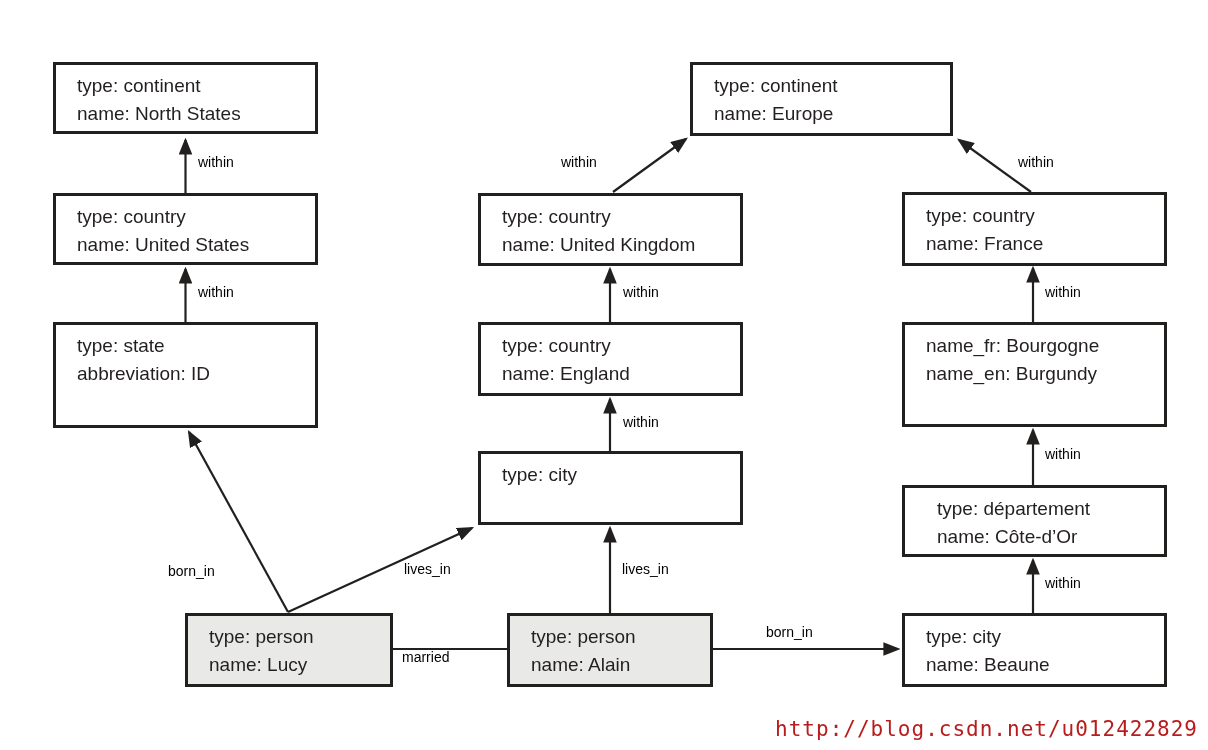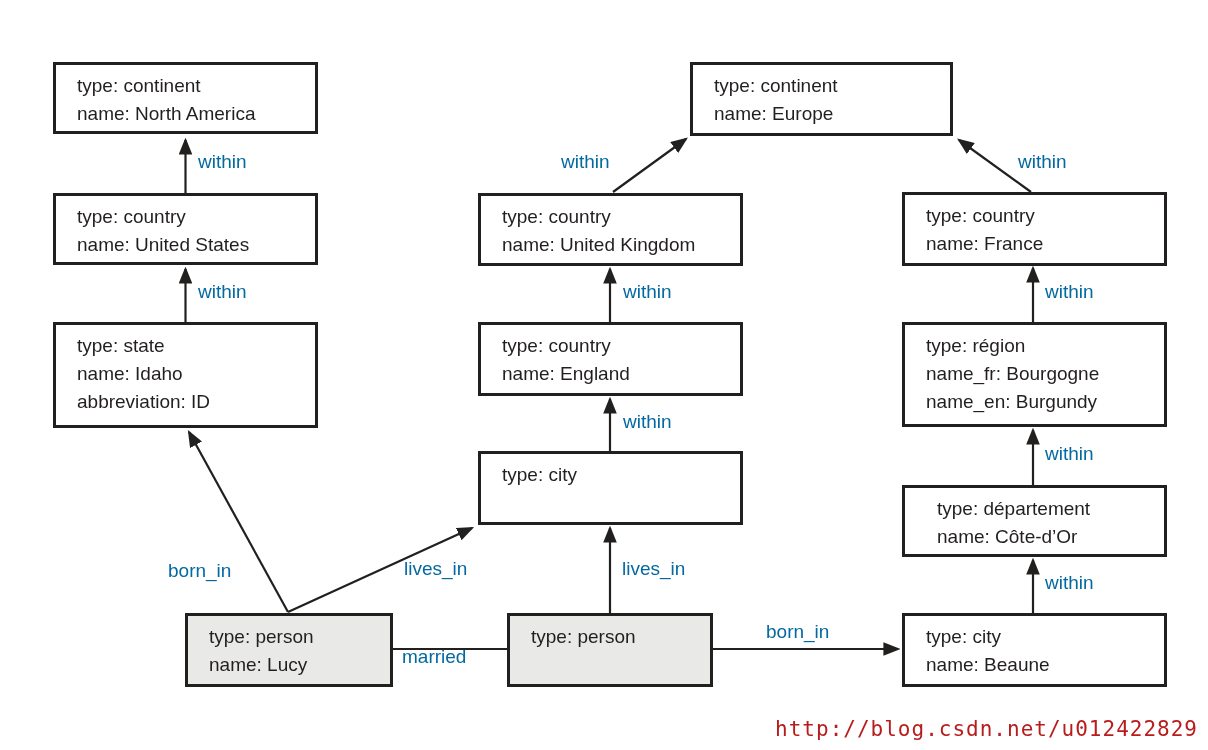--- a/index.html
+++ b/index.html
@@ -15,24 +15,24 @@
     background:#ffffff;
     border:3px solid #221f1f;
     padding:7px 0 0 21px;
     font-size:19px;
     line-height:28px;
     white-space:nowrap;
   }
   .node.person{background:#e9e9e7;}
   .edge-label{
     position:absolute;
-    font-size:19px;
+    font-size:14px;
     line-height:22px;
     white-space:nowrap;
-    color:#0369a1;
+    color:#000000;
   }
   .watermark{
     position:absolute;
     right:10px;
     bottom:9px;
     font-family:"DejaVu Sans Mono","Liberation Mono",monospace;
     font-size:21px;
     letter-spacing:1px;
     color:#b91c1c;
   }
@@ -58,69 +58,68 @@
   <line x1="1033" y1="613" x2="1033" y2="560" marker-end="url(#ah)"></line>
   <line x1="610" y1="613" x2="610" y2="528" marker-end="url(#ah)"></line>
   <line x1="288" y1="612" x2="472" y2="528" marker-end="url(#ah)"></line>
   <line x1="288" y1="612" x2="189" y2="432" marker-end="url(#ah)"></line>
   <line x1="713" y1="649" x2="898" y2="649" marker-end="url(#ah)"></line>
   <line x1="393" y1="649" x2="507" y2="649"></line>
 </svg>
 
 <div class="node" style="left:53px;top:62px;width:265px;height:72px;">
   <div>type: continent</div>
-  <div>name: North America</div>
+  <div>name: North States</div>
 </div>
 <div class="node" style="left:690px;top:62px;width:263px;height:74px;">
   <div>type: continent</div>
   <div>name: Europe</div>
 </div>
 <div class="node" style="left:53px;top:193px;width:265px;height:72px;">
   <div>type: country</div>
   <div>name: United States</div>
 </div>
 <div class="node" style="left:478px;top:193px;width:265px;height:73px;">
   <div>type: country</div>
   <div>name: United Kingdom</div>
 </div>
 <div class="node" style="left:902px;top:192px;width:265px;height:74px;">
   <div>type: country</div>
   <div>name: France</div>
 </div>
 <div class="node" style="left:53px;top:322px;width:265px;height:106px;">
   <div>type: state</div>
-  <div>name: Idaho</div>
   <div>abbreviation: ID</div>
 </div>
 <div class="node" style="left:478px;top:322px;width:265px;height:74px;">
   <div>type: country</div>
   <div>name: England</div>
 </div>
 <div class="node" style="left:902px;top:322px;width:265px;height:105px;">
-  <div>type: région</div>
   <div>name_fr: Bourgogne</div>
   <div>name_en: Burgundy</div>
 </div>
 <div class="node" style="left:478px;top:451px;width:265px;height:74px;">
   <div>type: city</div>
 </div>
 <div class="node" style="left:902px;top:485px;width:265px;height:72px;padding-left:32px;">
   <div>type: département</div>
   <div>name: Côte-d’Or</div>
 </div>
 <div class="node" style="left:902px;top:613px;width:265px;height:74px;">
   <div>type: city</div>
   <div>name: Beaune</div>
 </div>
 <div class="node person" style="left:185px;top:613px;width:208px;height:74px;">
   <div>type: person</div>
   <div>name: Lucy</div>
 </div>
 <div class="node person" style="left:507px;top:613px;width:206px;height:74px;">
   <div>type: person</div>
+  <div>name: Alain</div>
 </div>
 
 <div class="edge-label" style="left:198px;top:151px;">within</div>
 <div class="edge-label" style="left:198px;top:281px;">within</div>
 <div class="edge-label" style="left:168px;top:560px;">born_in</div>
 <div class="edge-label" style="left:404px;top:558px;">lives_in</div>
 <div class="edge-label" style="left:622px;top:558px;">lives_in</div>
 <div class="edge-label" style="left:623px;top:411px;">within</div>
 <div class="edge-label" style="left:623px;top:281px;">within</div>
 <div class="edge-label" style="left:561px;top:151px;">within</div>

